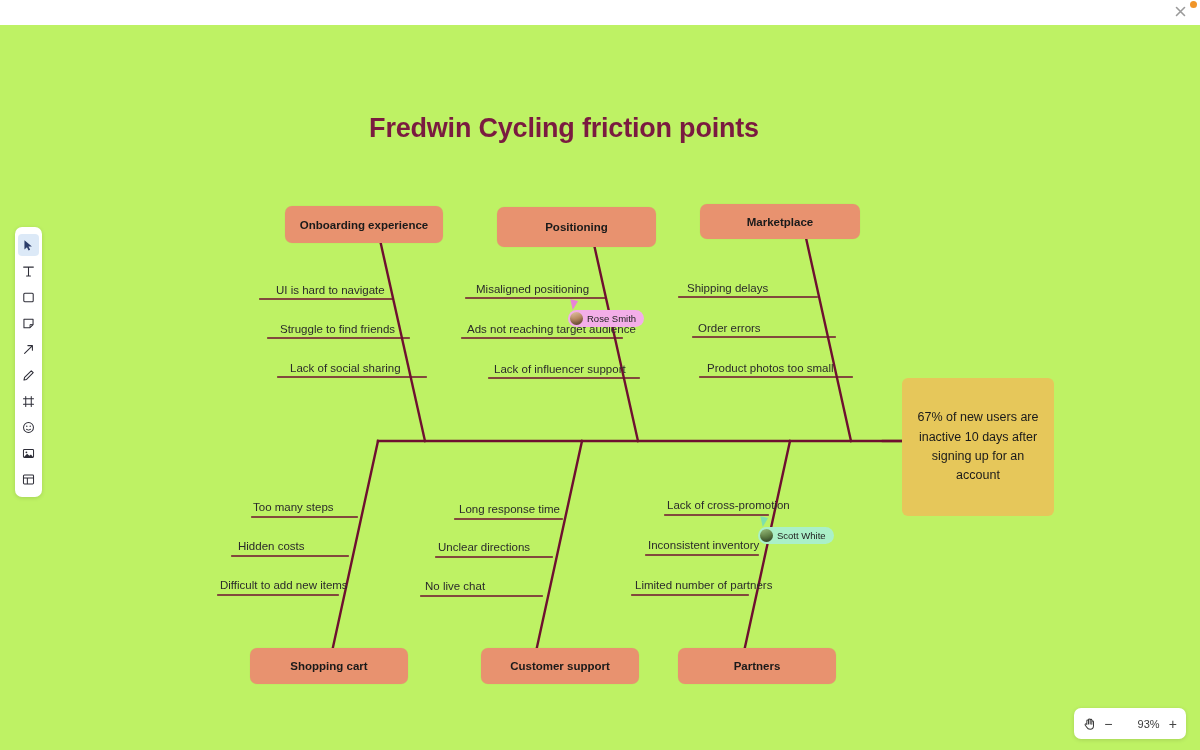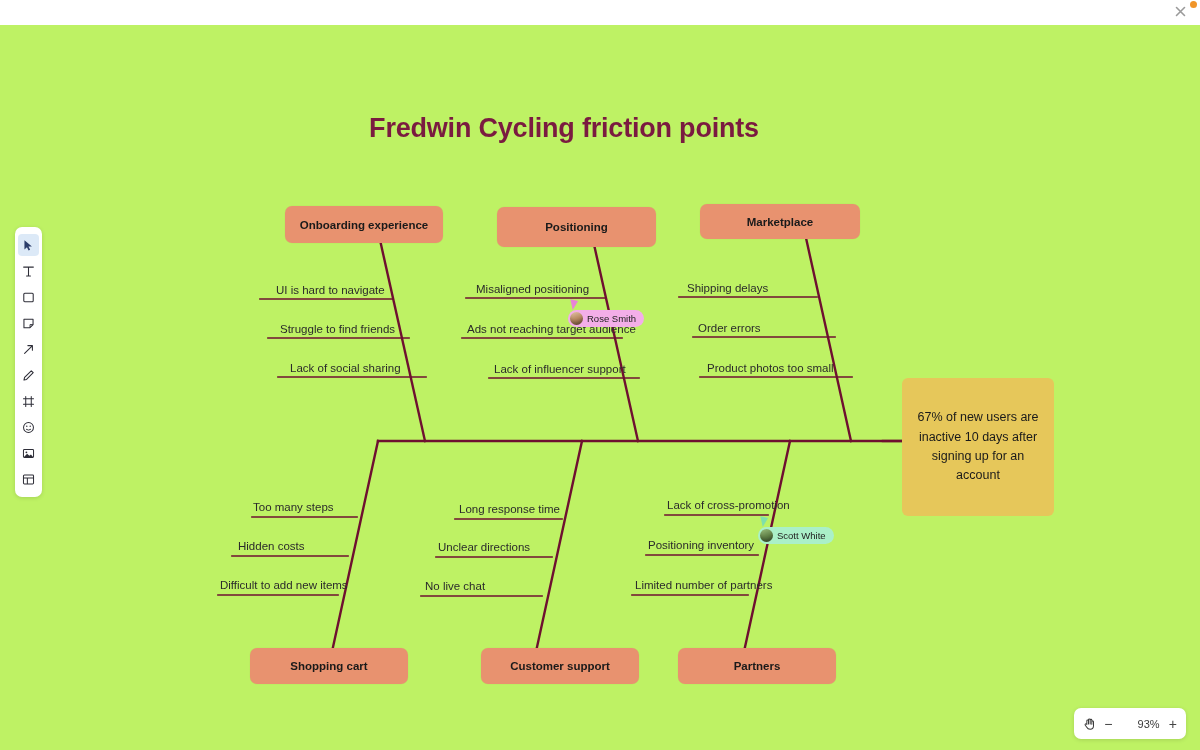--- a/index.html
+++ b/index.html
@@ -256,21 +256,21 @@
 
   <div class="cause-label" style="left:253px; top:476px;">Too many steps</div>
   <div class="cause-label" style="left:238px; top:515px;">Hidden costs</div>
   <div class="cause-label" style="left:220px; top:554px;">Difficult to add new items</div>
 
   <div class="cause-label" style="left:459px; top:478px;">Long response time</div>
   <div class="cause-label" style="left:438px; top:516px;">Unclear directions</div>
   <div class="cause-label" style="left:425px; top:555px;">No live chat</div>
 
   <div class="cause-label" style="left:667px; top:474px;">Lack of cross-promotion</div>
-  <div class="cause-label" style="left:648px; top:514px;">Positioning inventory</div>
+  <div class="cause-label" style="left:648px; top:514px;">Inconsistent inventory</div>
   <div class="cause-label" style="left:635px; top:554px;">Limited number of partners</div>
 
   <div id="effect-box">
     <span>67% of new users are inactive 10 days after signing up for an account</span>
   </div>
 
   <div class="collab" id="collab-rose">
     <span class="pointer"></span>
     <span class="avatar"></span>
     <span>Rose Smith</span>

